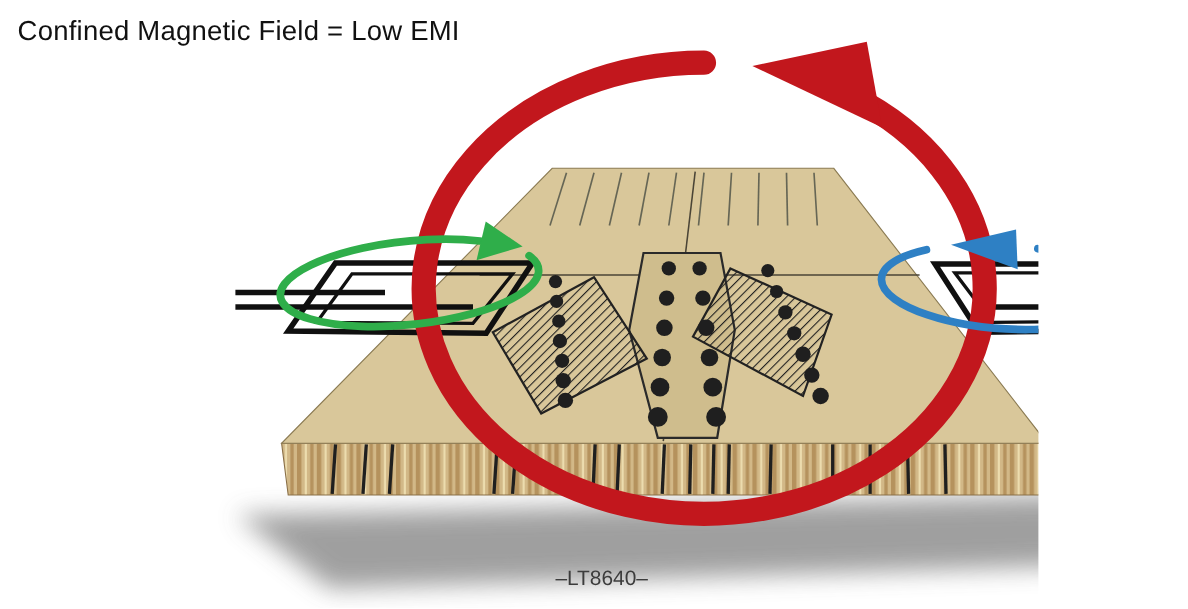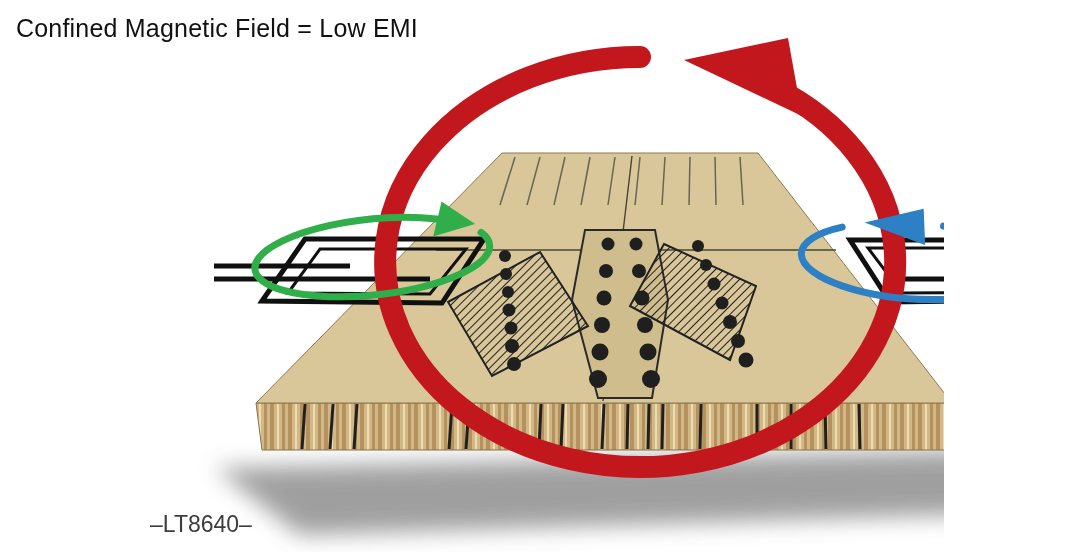--- a/index.html
+++ b/index.html
@@ -11,21 +11,22 @@
     overflow:hidden;
   }
   #illustration{position:absolute;left:0;top:0;}
   .title{
     position:absolute;left:16px;top:14px;
     font-size:25px;color:#111111;letter-spacing:.2px;
   }
   .caption{
     position:absolute;left:0;right:0;bottom:16px;
     margin-left:150px;
-    font-size:23px;color:#3c3c3c;
+    text-align:center;
+    font-size:19px;color:#3c3c3c;
   }
 </style>
 </head>
 <body>
 
 <div id="stage">
 
   <svg id="illustration" width="1080" height="554" viewBox="0 0 1080 554" xmlns="http://www.w3.org/2000/svg">
 
     <defs>

